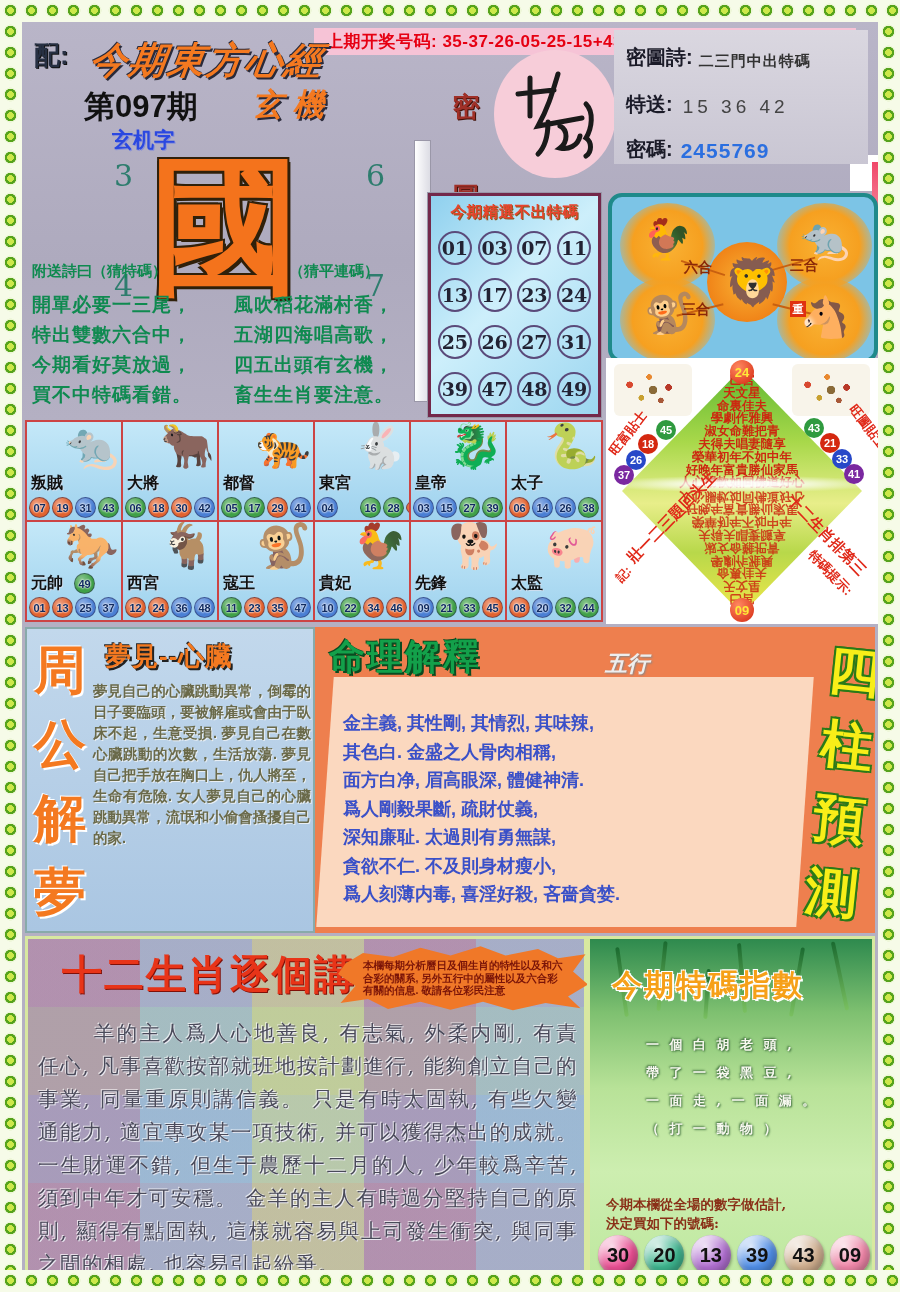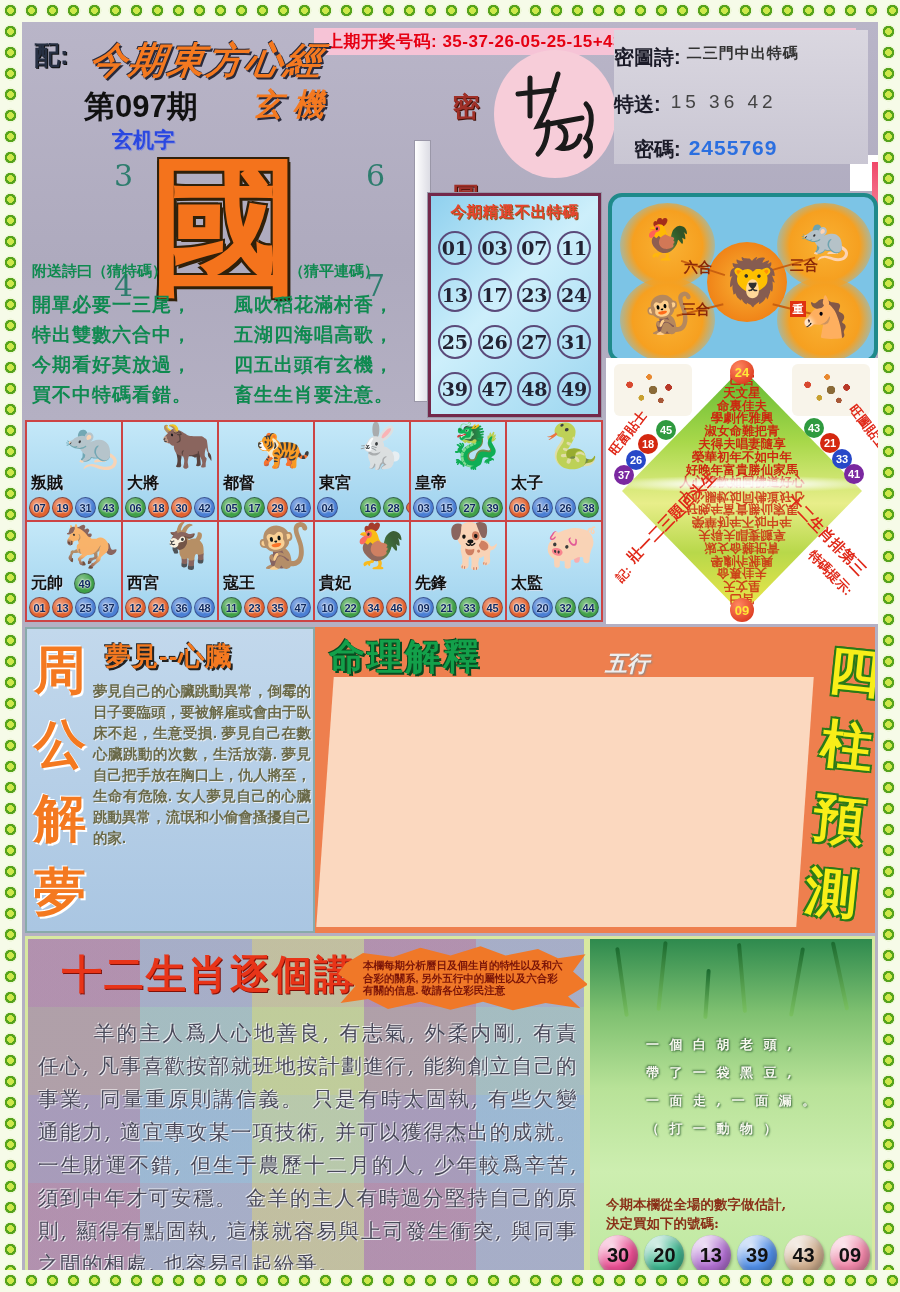--- a/index.html
+++ b/index.html
@@ -32,26 +32,26 @@
   .big-char { position:absolute; left:70px; top:-4px; font-size:150px; line-height:180px; font-weight:bold; color:#f4731c; text-shadow:3px 3px 0 #30200a, -2px -2px 0 #30200a, 2px -2px 0 #30200a, -2px 2px 0 #30200a; }
   .scroll-strip { position:absolute; left:392px; top:118px; width:17px; height:262px; background:linear-gradient(90deg,#fff,#dcdce4); border:1px solid #9a97a8; }
   .edge-strip { position:absolute; left:828px; top:133px; width:40px; height:36px; background:#fff; }
   .edge-red { position:absolute; left:850px; top:140px; width:7px; height:90px; background:linear-gradient(180deg,#f04868,#f8a8b8); }
 
   .mi-chars { position:absolute; left:428px; top:40px; width:32px; font-size:27px; font-weight:bold; color:#a03028; text-shadow:1px 1px 0 #401008; line-height:90px; text-align:center; white-space:pre-line; }
   .pink-circle { position:absolute; left:472px; top:28px; width:122px; height:128px; border-radius:50%; background:#f7cdd9; }
   .pink-circle svg { position:absolute; left:14px; top:14px; }
 
   .info-block { position:absolute; left:592px; top:8px; width:254px; height:134px; background:linear-gradient(180deg,#dad7e0,#c9c6d3); }
-  .info-row { display:flex; align-items:flex-start; padding:4px 6px 0 0; }
+  .info-row { display:flex; align-items:flex-end; padding:4px 6px 0 12px; }
   .info-label { font-size:20px; font-weight:bold; color:#1b1b28; white-space:nowrap; }
   .info-val-serif { font-size:15px; color:#333; font-family:"DejaVu Serif", serif; margin-left:6px; letter-spacing:1px; font-weight:bold; }
   .info-val-num { font-size:19px; color:#444; margin-left:10px; letter-spacing:4px; }
   .info-val-blue { font-size:21px; color:#2b6fe0; font-weight:bold; margin-left:8px; letter-spacing:1px; }
-  .info-row.r1 { margin-top:10px; } .info-row.r2 { margin-top:16px; } .info-row.r3 { margin-top:14px;margin-left:20px; }
+  .info-row.r1 { margin-top:10px; } .info-row.r2 { margin-top:16px; } .info-row.r3 { margin-top:14px; }
 
   
   .poem-col { position:absolute; top:240px; width:200px; color:#0f8a50; }
   .poem-left { left:10px; } .poem-right { left:212px; }
   .poem-head { font-size:15px; font-weight:bold; color:#0f8a50; font-family:"DejaVu Serif", serif; margin-bottom:8px; white-space:nowrap; }
   .poem-body { font-size:19px; line-height:30px; font-weight:bold; font-family:"DejaVu Serif", serif; white-space:pre-line; letter-spacing:1px; }
   .poem-foot { font-size:16px; font-weight:bold; font-family:"DejaVu Serif", serif; margin-top:12px; white-space:nowrap; }
 
   
   .excluded { position:absolute; left:428px; top:193px; width:173px; height:224px; background:linear-gradient(135deg,#8fd0ee 0%,#cdeffb 45%,#9cd6f0 100%); border:3px solid #73284a; outline:1px solid #9a97a8; padding:6px 4px; }
@@ -440,20 +440,27 @@
         <span>夢</span>
       </div>
     <div class="dream-title">夢見--心臟</div>
     <div class="dream-body">夢見自己的心臟跳動異常，倒霉的日子要臨頭，要被解雇或會由于臥床不起，生意受損.  夢見自己在數心臟跳動的次數，生活放蕩.  夢見自己把手放在胸口上，仇人將至，生命有危險.  女人夢見自己的心臟跳動異常，流氓和小偷會搔擾自己的家.</div>
   </div>
 
   <div class="numer">
     <div class="numer-inner"></div>
     <div class="numer-title">命理解釋</div>
     <div class="numer-sub">五行</div>
+    <div class="numer-body">金主義,  其性剛,  其情烈,  其味辣,
+其色白.  金盛之人骨肉相稱,
+面方白净, 眉高眼深,  體健神清.
+爲人剛毅果斷,  疏財仗義,
+深知廉耻.  太過則有勇無謀,
+貪欲不仁.  不及則身材瘦小,
+爲人刻薄内毒,  喜淫好殺,  吝嗇貪婪.</div>
     <div class="numer-vert" id="numer-vert">
         <span>四</span>
         <span>柱</span>
         <span>預</span>
         <span>測</span>
       </div>
   </div>
 
   <div class="talk">
     <div class="talk-title">十二生肖逐個講</div>
@@ -463,20 +470,21 @@
     <div class="talk-body">羊的主人爲人心地善良, 有志氣, 外柔内剛, 有責任心, 凡事喜歡按部就班地按計劃進行, 能夠創立自己的事業, 同量重原則講信義。 只是有時太固執, 有些欠變通能力, 適宜專攻某一項技術, 并可以獲得杰出的成就。 一生財運不錯, 但生于農歷十二月的人, 少年較爲辛苦, 須到中年才可安穩。 金羊的主人有時過分堅持自己的原則, 顯得有點固執, 這樣就容易與上司發生衝突, 與同事之間的相處, 也容易引起紛爭。</div>
   </div>
 
   <div class="special">
     <div class="grass" style="left:30px;top:8px;transform:rotate(-8deg)"></div>
     <div class="grass" style="left:70px;top:2px;transform:rotate(6deg)"></div>
     <div class="grass" style="left:150px;top:4px;transform:rotate(-5deg)"></div>
     <div class="grass" style="left:205px;top:8px;transform:rotate(10deg)"></div>
     <div class="grass" style="left:248px;top:2px;transform:rotate(-12deg)"></div>
     <div class="grass" style="left:115px;top:30px;height:50px;transform:rotate(4deg)"></div>
+    <div class="sp-title">今期特碼指數</div>
     <div class="sp-riddle">一 個 白 胡 老 頭 ,
 帶 了 一 袋 黑 豆 ,
 一 面 走 ,   一 面 漏 。
 （ 打 一 動 物 ）</div>
     <div class="sp-note">今期本欄從全場的數字做估計,
 決定買如下的號碼:</div>
     <div class="sp-balls" id="sp-balls">
         <div class="sp-ball" style="background: radial-gradient(circle at 35% 28%, rgba(255, 255, 255, 0.8), transparent 55%), rgb(234, 79, 147);">30</div>
         <div class="sp-ball" style="background: radial-gradient(circle at 35% 28%, rgba(255, 255, 255, 0.8), transparent 55%), rgb(61, 180, 142);">20</div>
         <div class="sp-ball" style="background: radial-gradient(circle at 35% 28%, rgba(255, 255, 255, 0.8), transparent 55%), rgb(176, 111, 208);">13</div>

